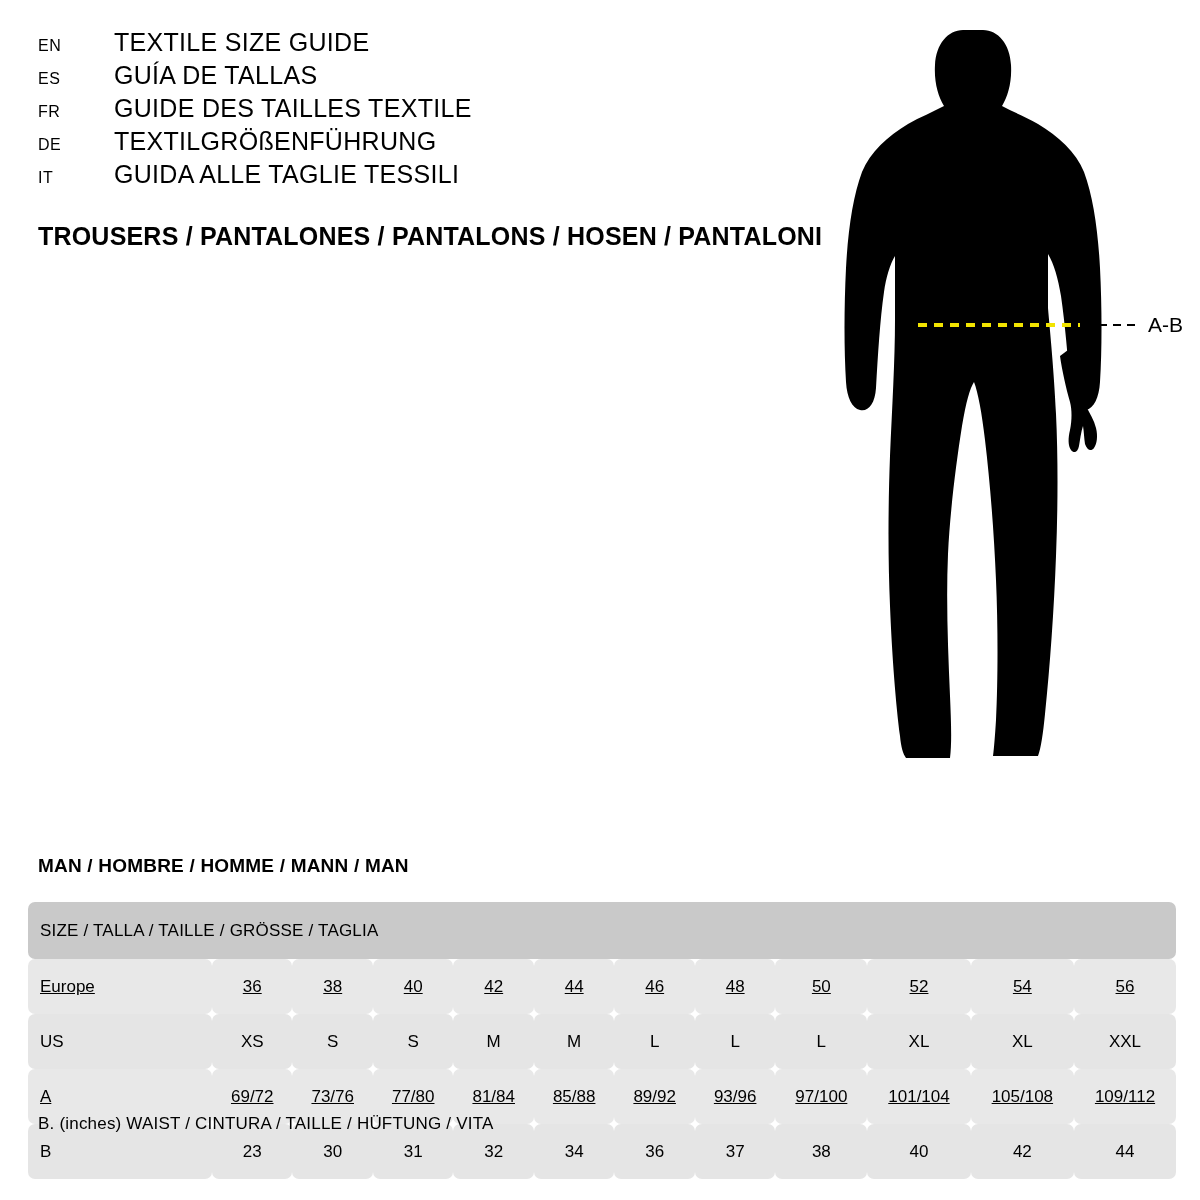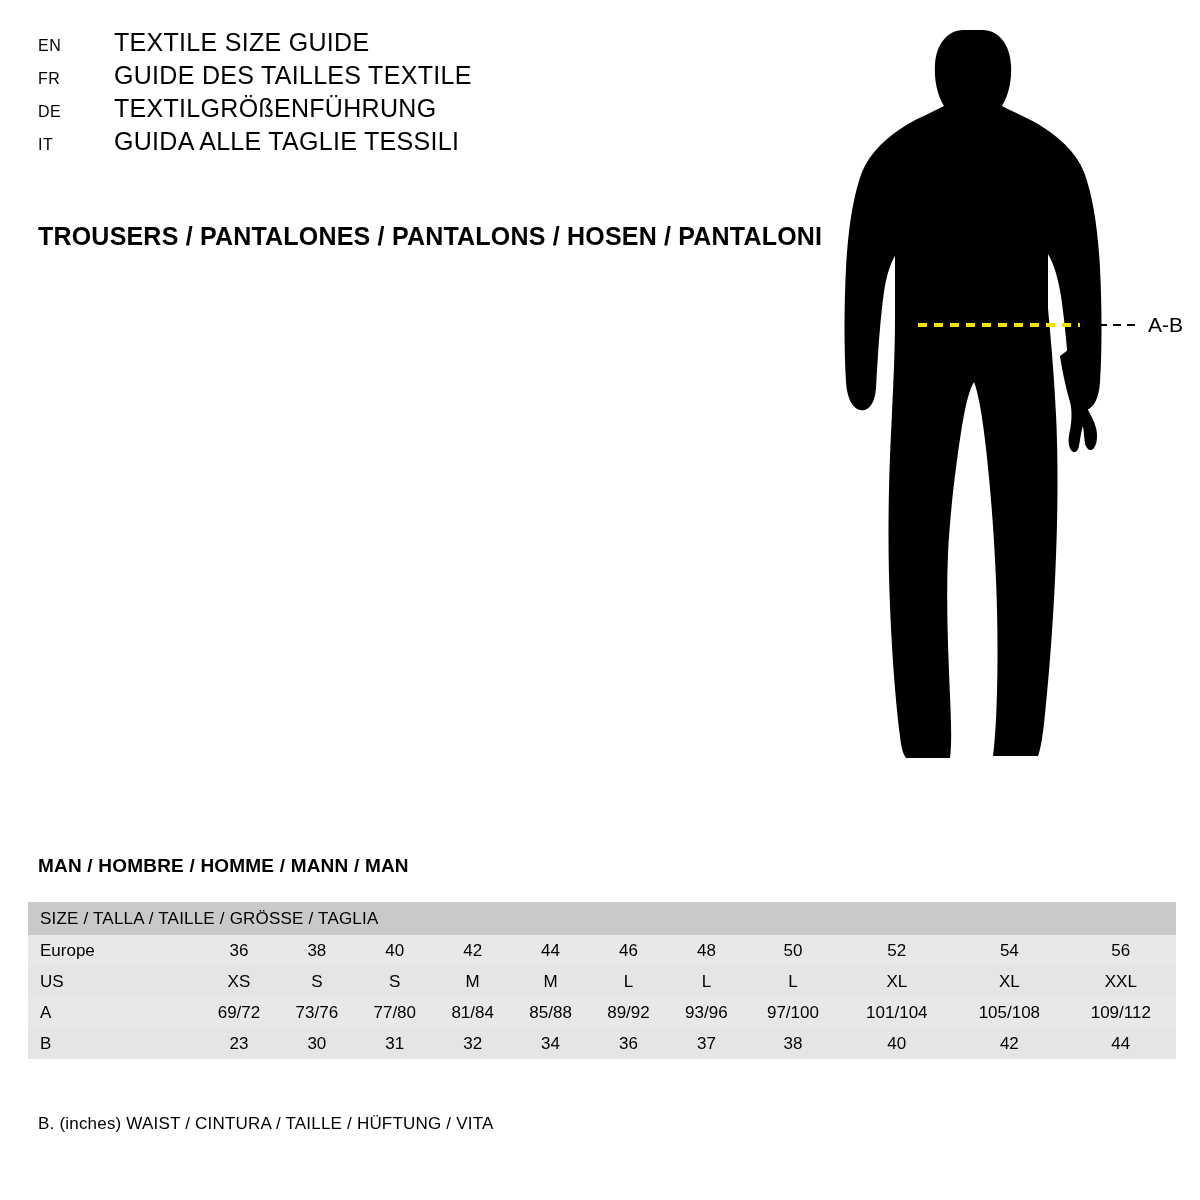--- a/index.html
+++ b/index.html
@@ -69,39 +69,41 @@
   #size-table {
     position: absolute;
     left: 28px;
     top: 902px;
     width: 1148px;
     border-collapse: collapse;
     font-size: 17px;
   }
   #size-table td {
     height: 31px;
-    padding: 0;
+    padding: 12px;
     text-align: center;
     vertical-align: middle;
+    border-radius: 7px;
   }
   #size-table td.rowlabel {
     text-align: left;
     padding-left: 12px;
     width: 160px;
   }
   #size-table tr.header td {
     background: #c9c9c9;
     font-weight: normal;
     text-align: left;
     padding-left: 12px;
     height: 33px;
     letter-spacing: 0.2px;
   }
   #size-table tr.shaded td {
     background: #e8e8e8;
+    text-decoration: underline;
   }
   #size-table tr.plain td {
     background: #e5e5e5;
   }
 
   
   #footnotes {
     position: absolute;
     left: 38px;
     top: 1110px;
@@ -110,20 +112,24 @@
     letter-spacing: 0.2px;
   }
 </style>
 </head>
 <body>
 
 <div id="lang-block">
   <div class="lang-row">
     <span class="lang-code">EN</span>
     <span class="lang-text">TEXTILE SIZE GUIDE</span>
+  </div>
+  <div class="lang-row">
+    <span class="lang-code">ES</span>
+    <span class="lang-text">GUÍA DE TALLAS</span>
   </div>
   <div class="lang-row">
     <span class="lang-code">FR</span>
     <span class="lang-text">GUIDE DES TAILLES TEXTILE</span>
   </div>
   <div class="lang-row">
     <span class="lang-code">DE</span>
     <span class="lang-text">TEXTILGRÖßENFÜHRUNG</span>
   </div>
   <div class="lang-row">

